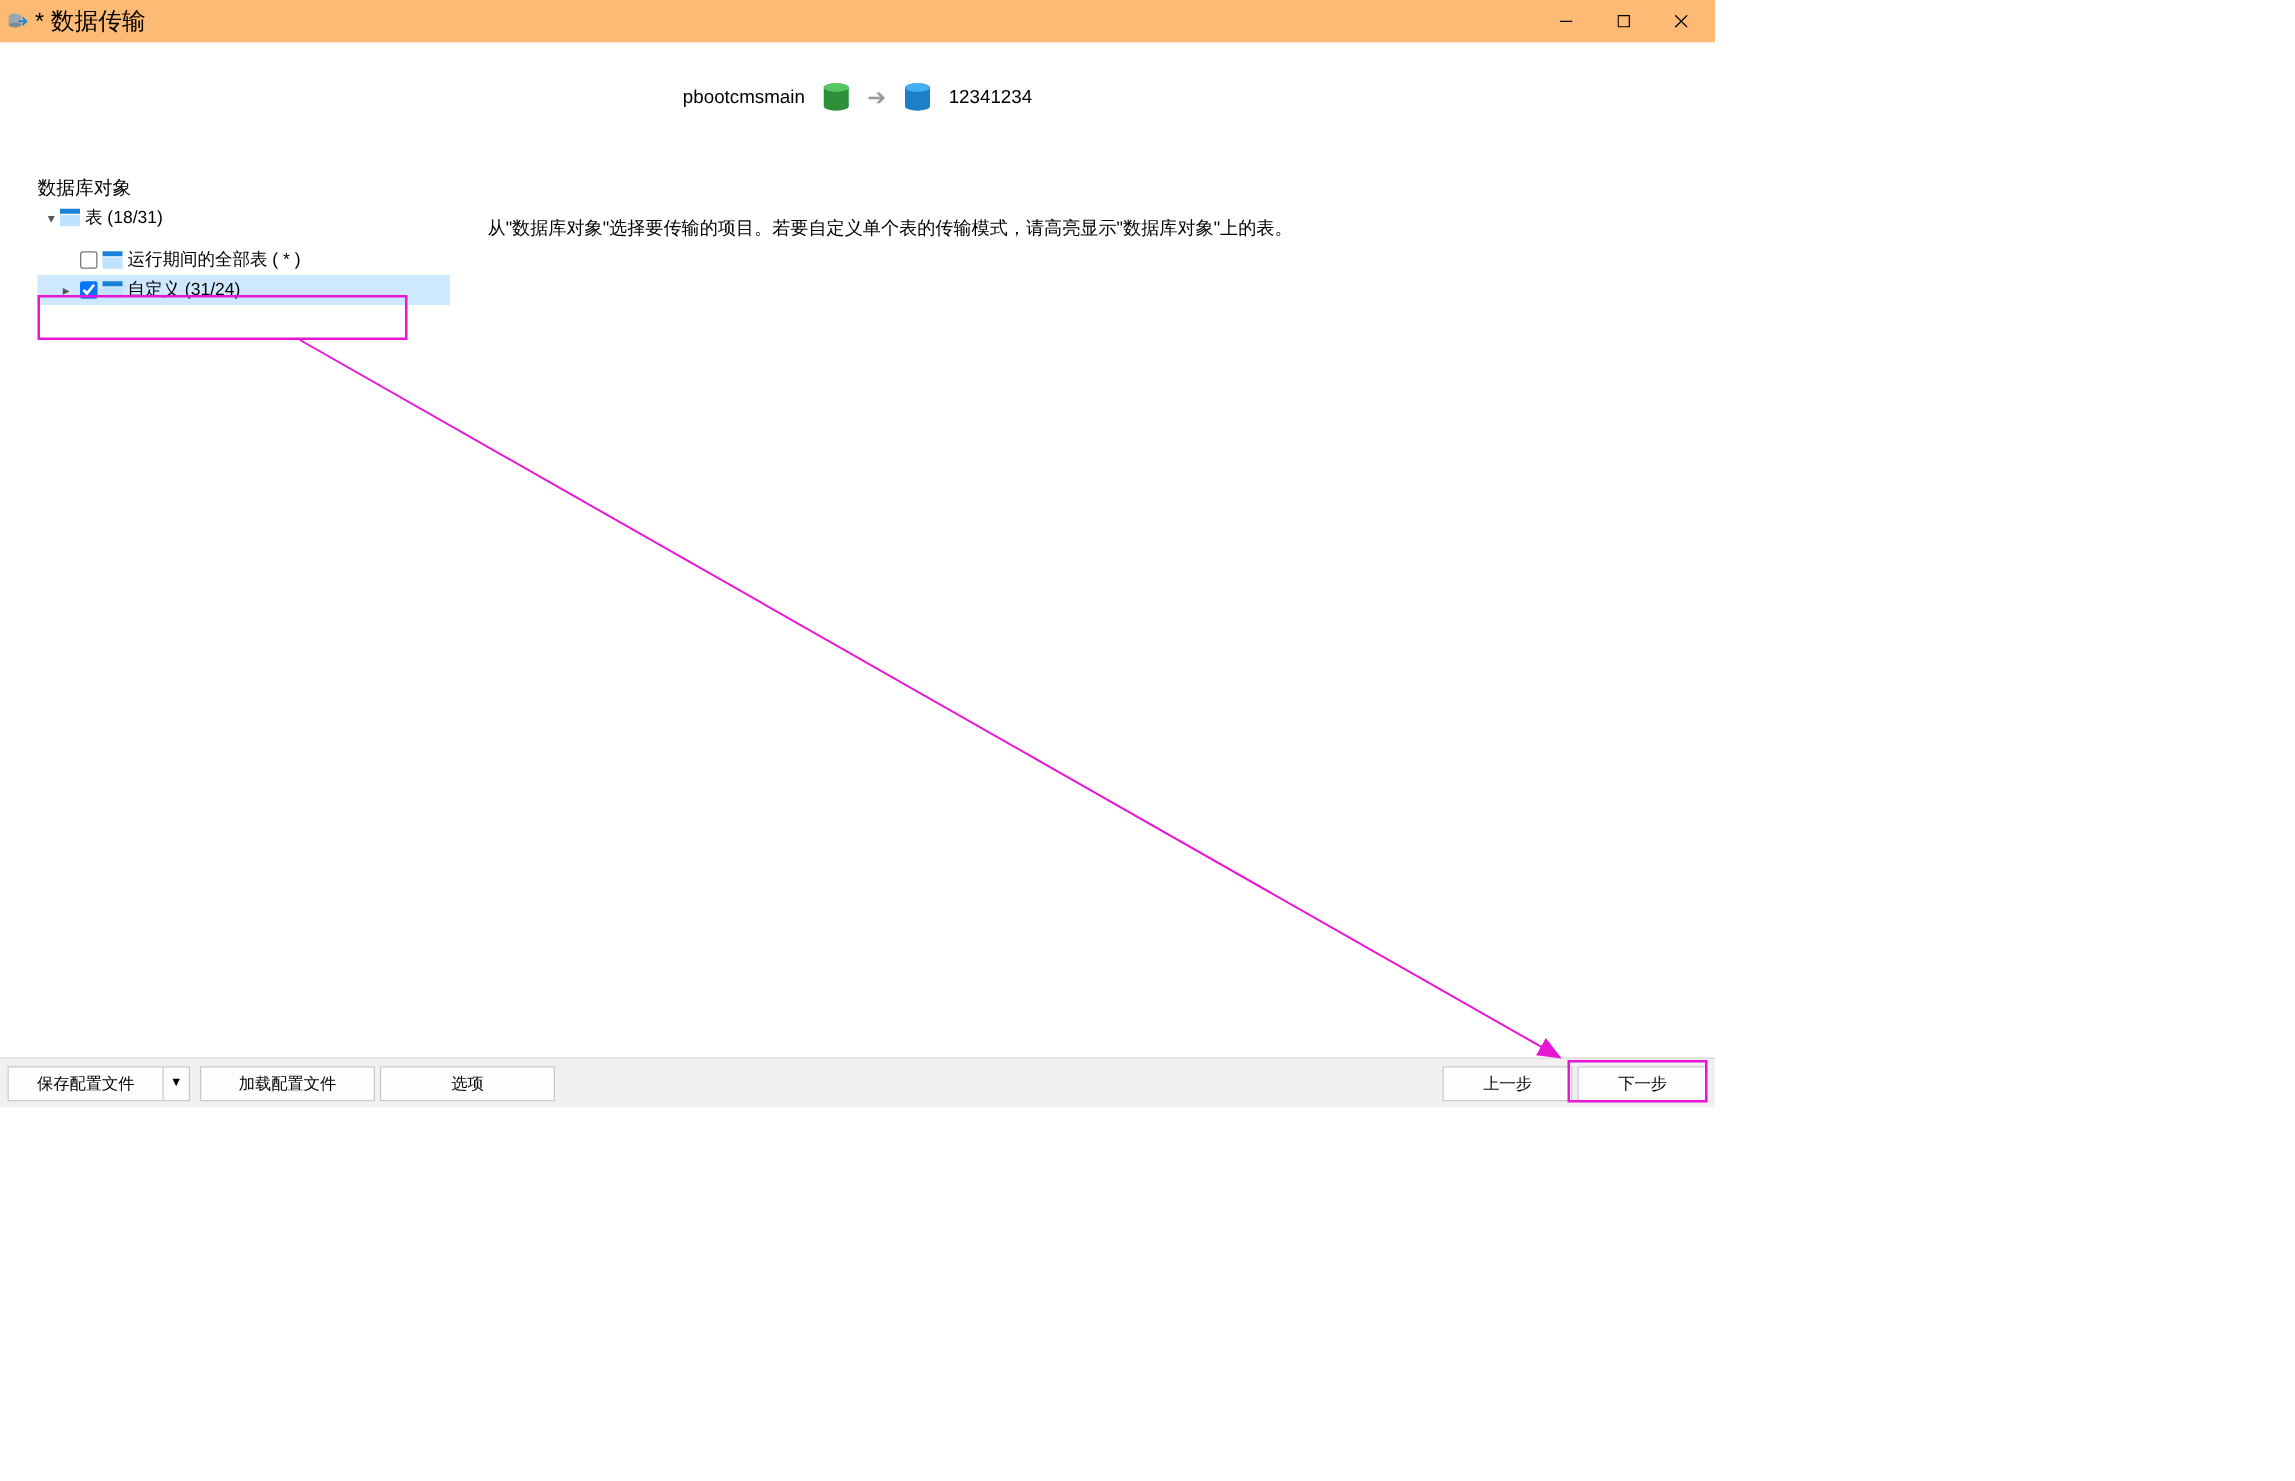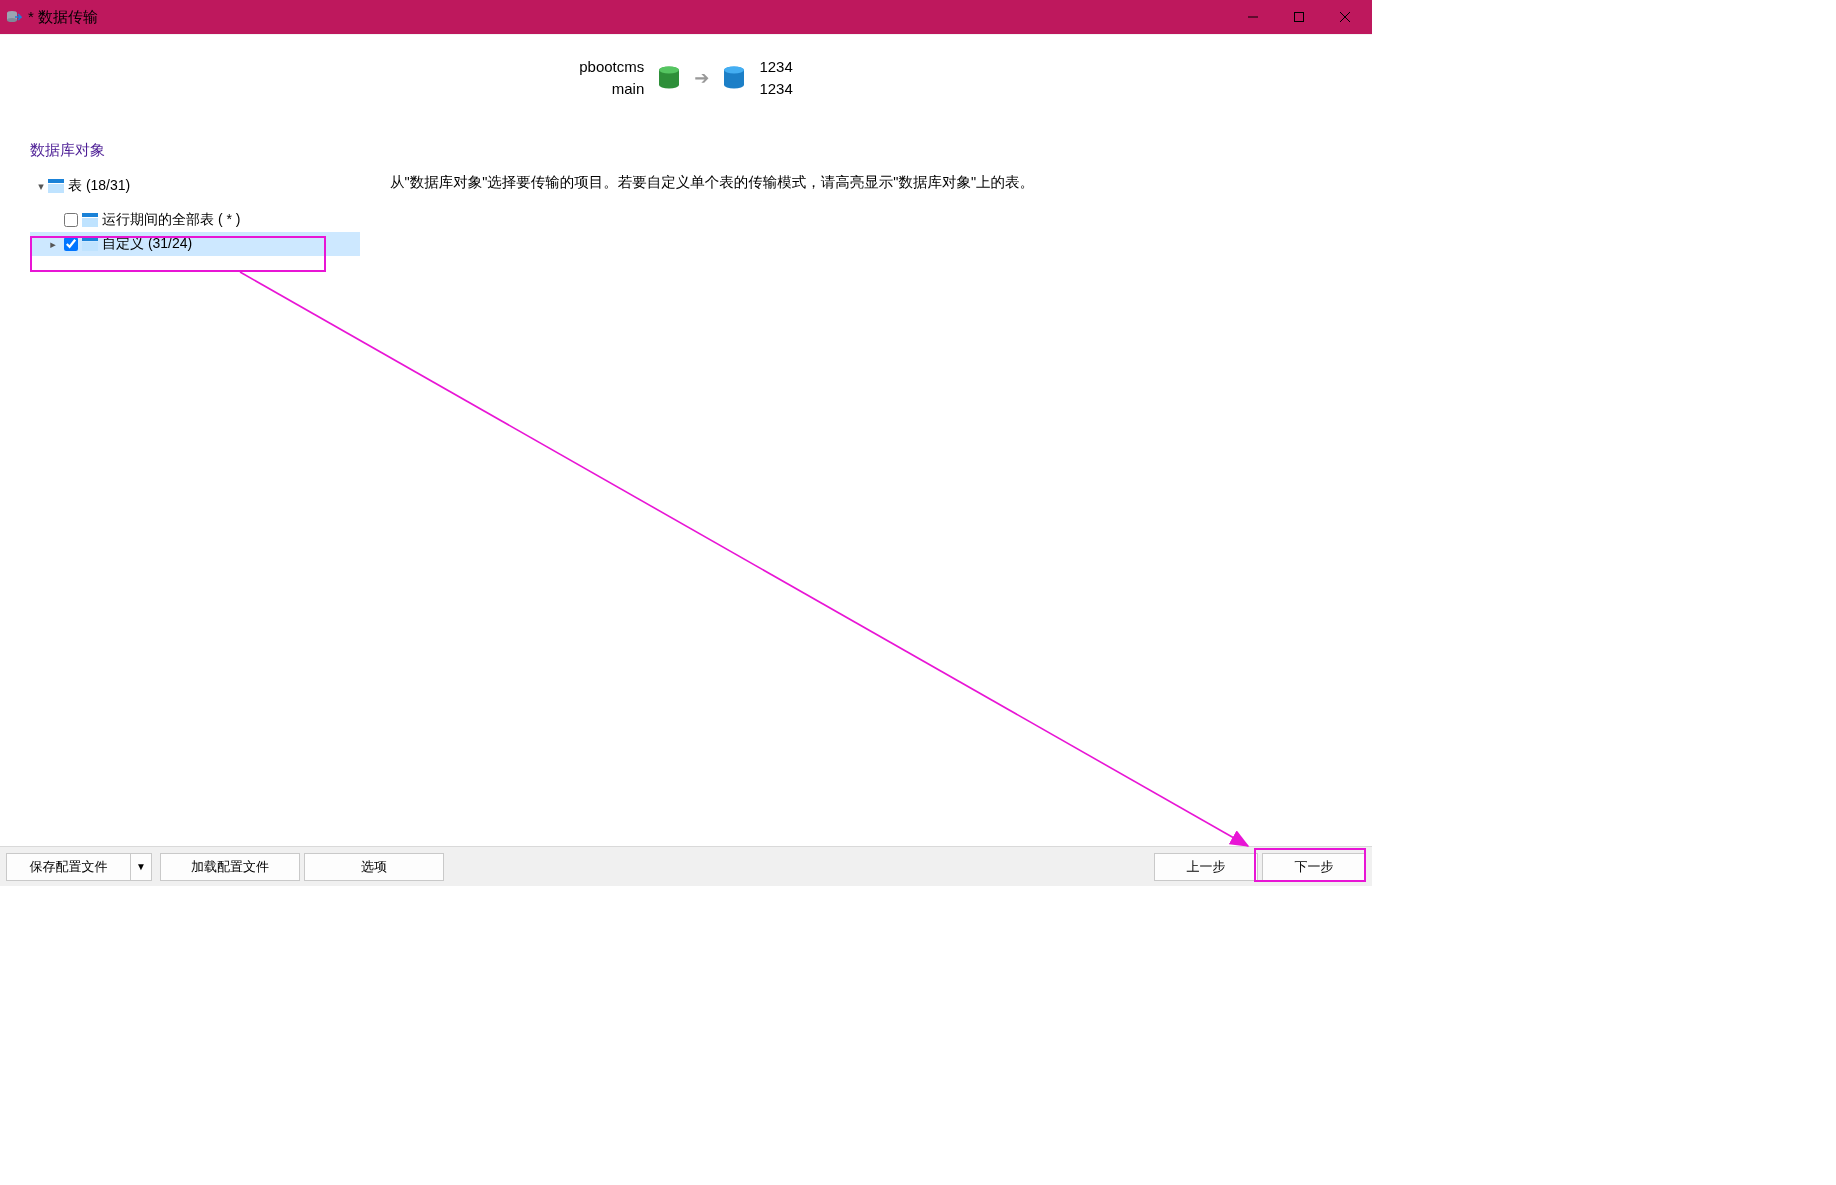--- a/index.html
+++ b/index.html
@@ -11,22 +11,22 @@
     width: 1372px;
     height: 886px;
     overflow: hidden;
     position: relative;
   }
   .titlebar {
     height: 34px;
     display: flex;
     align-items: center;
     padding: 0 4px;
-    background: #be185d;
-    font-size: 15px;
+    background: #fdba74;
+    font-size: 19px;
   }
   .titlebar .app-icon {
     width: 16px; height: 16px;
     margin: 0 6px 0 2px;
     position: relative;
   }
   .titlebar .app-icon svg { width: 16px; height: 16px; }
   .titlebar .title { flex: 1; }
   .winbtn {
     width: 46px; height: 30px;
@@ -41,44 +41,44 @@
   }
   .header-area {
     height: 86px;
     display: flex;
     align-items: center;
     justify-content: center;
     gap: 14px;
   }
   .header-area .col {
     display: flex;
-    flex-direction: column;
+    flex-direction: row;
     align-items: flex-end;
     line-height: 22px;
     font-size: 15px;
   }
   .header-area .col.right { align-items: flex-end; }
   .db-cyl {
     width: 22px; height: 24px; position: relative;
   }
   .arrow { color: #999; font-size: 18px; }
   .content {
     position: absolute;
     top: 86px; left: 0; right: 0; bottom: 44px;
     padding: 20px 30px 0 30px;
     display: flex;
   }
   .left-panel {
     width: 330px;
     flex-shrink: 0;
   }
   .section-title {
-    color: #4c1d95;
+    color: #000000;
     font-size: 15px;
-    margin-bottom: 14px;
+    margin-bottom: 2px;
   }
   .tree { }
   .tree-row {
     height: 24px;
     display: flex;
     align-items: center;
     padding-left: 4px;
     white-space: nowrap;
   }
   .tree-row.selected { background: #cde8ff; }

